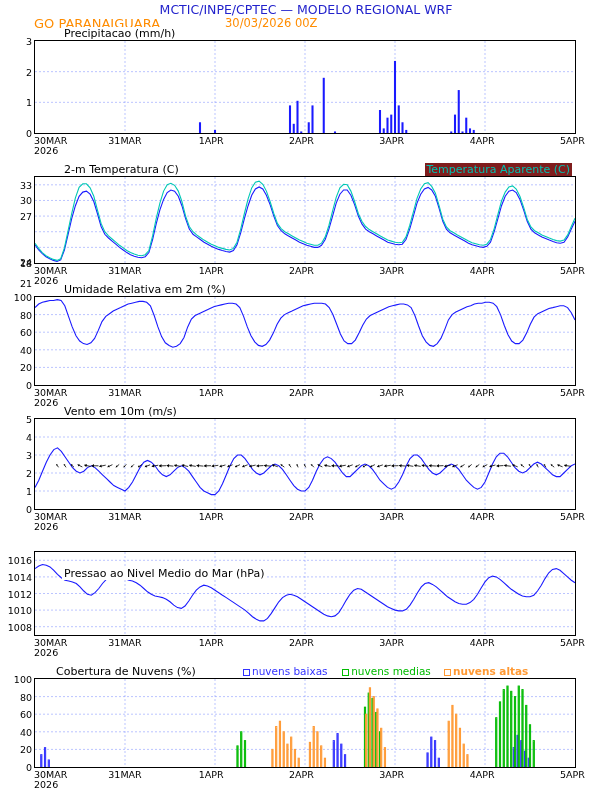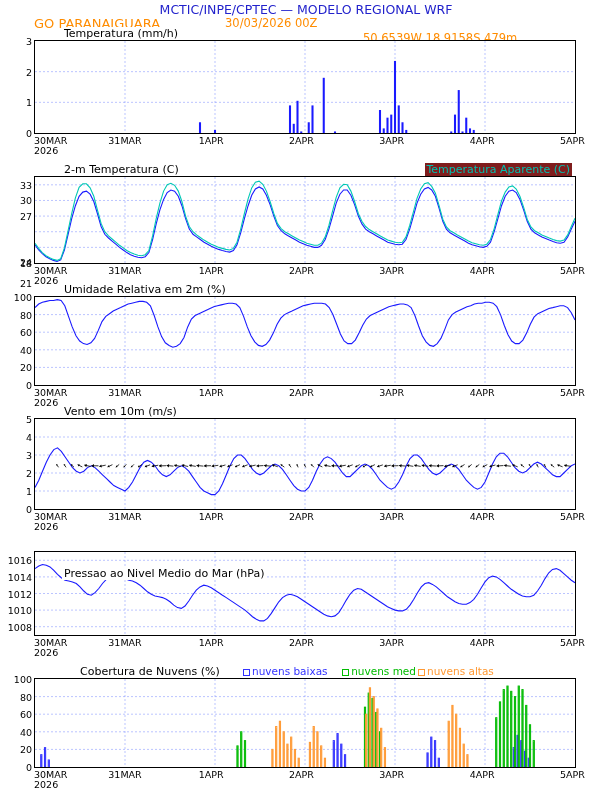--- a/index.html
+++ b/index.html
@@ -24,21 +24,20 @@
   .legbox{display:inline-block;width:7px;height:7px;border:1px solid #000;vertical-align:middle;margin-right:2px;box-sizing:border-box;}
 </style>
 </head>
 <body>
 
 <div id="page">
 
   <div class="hdr-title">MCTIC/INPE/CPTEC  —  MODELO REGIONAL WRF</div>
   <div class="hdr-station">GO PARANAIGUARA</div>
   <div class="hdr-date">30/03/2026 00Z</div>
-  <div class="hdr-coord">50.6539W 18.9158S 479m</div>
 
   <div id="panels">
       <div class="panel" style="top: 40px; width: 542px; height: 94px;">
         <div class="plotbox" style="width: 542px; height: 94px;"></div>
         <svg width="540" height="92" viewBox="0 0 540 92" style="position: absolute; left: 1px; top: 1px;">
           <line x1="90" y1="0" x2="90" y2="92" stroke="#7788ff" stroke-width="0.5" stroke-dasharray="2,2"></line>
           <line x1="180" y1="0" x2="180" y2="92" stroke="#7788ff" stroke-width="0.5" stroke-dasharray="2,2"></line>
           <line x1="270" y1="0" x2="270" y2="92" stroke="#7788ff" stroke-width="0.5" stroke-dasharray="2,2"></line>
           <line x1="360" y1="0" x2="360" y2="92" stroke="#7788ff" stroke-width="0.5" stroke-dasharray="2,2"></line>
           <line x1="450" y1="0" x2="450" y2="92" stroke="#7788ff" stroke-width="0.5" stroke-dasharray="2,2"></line>
@@ -77,21 +76,21 @@
           <div class="ylab" style="top: 1px;">3</div>
         </div>
         <div class="xlab" style="left: 0px; top: 95px;">30MAR</div>
         <div class="xlab" style="left: 74.3333px; top: 95px;">31MAR</div>
         <div class="xlab" style="left: 164.667px; top: 95px;">1APR</div>
         <div class="xlab" style="left: 255px; top: 95px;">2APR</div>
         <div class="xlab" style="left: 345.333px; top: 95px;">3APR</div>
         <div class="xlab" style="left: 435.667px; top: 95px;">4APR</div>
         <div class="xlab" style="left: 526px; top: 95px;">5APR</div>
         <div class="xlab2" style="left: 0px; top: 105px;">2026</div>
-        <div class="ptitle" style="left: 28px; top: -13px; background: rgb(255, 255, 255); padding: 0px 2px;">Temperatura (mm/h)</div>
+        <div class="ptitle" style="left: 28px; top: -13px; background: rgb(255, 255, 255); padding: 0px 2px;">Precipitacao (mm/h)</div>
       </div>
       <div class="panel" style="top: 176px; width: 542px; height: 88px;">
         <div class="plotbox" style="width: 542px; height: 88px;"></div>
         <svg width="540" height="86" viewBox="0 0 540 86" style="position: absolute; left: 1px; top: 1px;">
           <line x1="90" y1="0" x2="90" y2="86" stroke="#7788ff" stroke-width="0.5" stroke-dasharray="2,2"></line>
           <line x1="180" y1="0" x2="180" y2="86" stroke="#7788ff" stroke-width="0.5" stroke-dasharray="2,2"></line>
           <line x1="270" y1="0" x2="270" y2="86" stroke="#7788ff" stroke-width="0.5" stroke-dasharray="2,2"></line>
           <line x1="360" y1="0" x2="360" y2="86" stroke="#7788ff" stroke-width="0.5" stroke-dasharray="2,2"></line>
           <line x1="450" y1="0" x2="450" y2="86" stroke="#7788ff" stroke-width="0.5" stroke-dasharray="2,2"></line>
           <line x1="0" y1="70.36363636363636" x2="540" y2="70.36363636363636" stroke="#7788ff" stroke-width="0.5" stroke-dasharray="2,2"></line>
@@ -497,20 +496,20 @@
           <div class="ylab" style="top: 1px;">100</div>
         </div>
         <div class="xlab" style="left: 0px; top: 91px;">30MAR</div>
         <div class="xlab" style="left: 74.3333px; top: 91px;">31MAR</div>
         <div class="xlab" style="left: 164.667px; top: 91px;">1APR</div>
         <div class="xlab" style="left: 255px; top: 91px;">2APR</div>
         <div class="xlab" style="left: 345.333px; top: 91px;">3APR</div>
         <div class="xlab" style="left: 435.667px; top: 91px;">4APR</div>
         <div class="xlab" style="left: 526px; top: 91px;">5APR</div>
         <div class="xlab2" style="left: 0px; top: 101px;">2026</div>
-        <div class="ptitle" style="left: 44px; top: -13px; background: rgb(255, 255, 255); padding: 0px 2px;">Cobertura de Nuvens (%)</div>
+        <div class="ptitle" style="left: 20px; top: -13px; background: rgb(255, 255, 255); padding: 0px 2px;">Cobertura de Nuvens (%)</div>
         <div class="legend-item" style="left: 208px; top: -13px; color: rgb(51, 51, 255); background: rgb(255, 255, 255); padding: 0px 1px;"><span class="legbox" style="border-color:#3333ff"></span><span>nuvens baixas</span></div>
         <div class="legend-item" style="left: 307.2px; top: -13px; color: rgb(0, 187, 0); background: rgb(255, 255, 255); padding: 0px 1px;"><span class="legbox" style="border-color:#00bb00"></span><span>nuvens medias</span></div>
-        <div class="legend-item" style="left: 383px; top: -13px; color: rgb(255, 153, 51); background: rgb(255, 255, 255); padding: 0px 1px;"><span class="legbox" style="border-color:#ff9933"></span><span>nuvens altas</span></div>
+        <div class="legend-item" style="left: 409px; top: -13px; color: rgb(255, 153, 51); background: rgb(255, 255, 255); padding: 0px 1px; font-weight: bold;"><span class="legbox" style="border-color:#ff9933"></span><span>nuvens altas</span></div>
       </div>
     </div>
 
 </div>
 
 </body></html>

